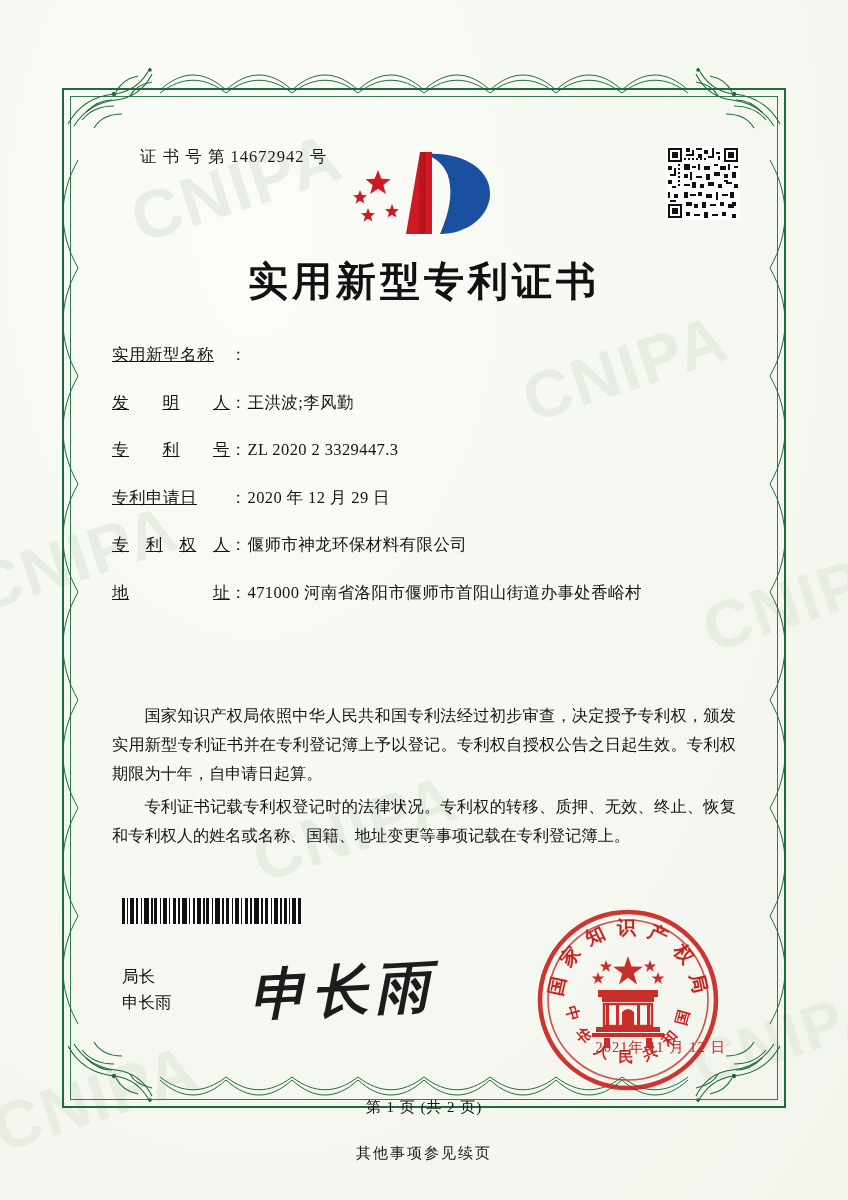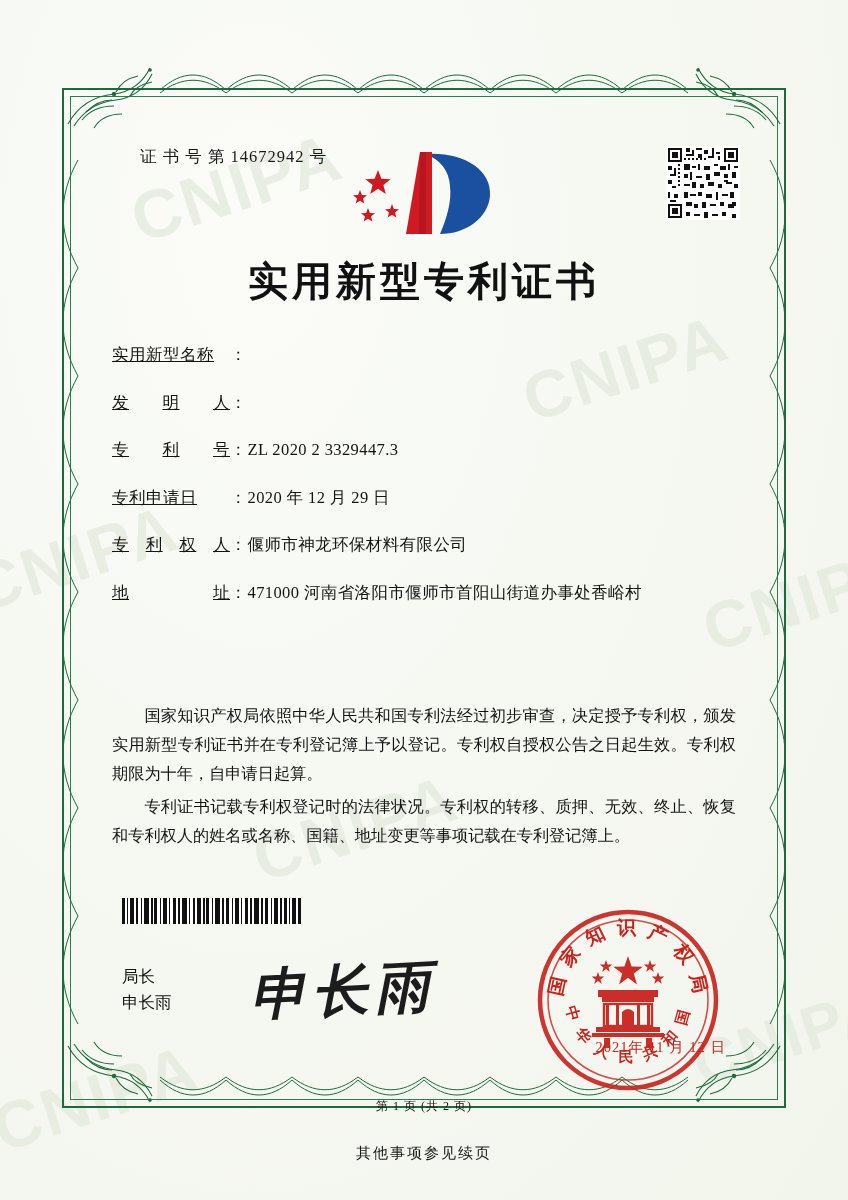--- a/index.html
+++ b/index.html
@@ -201,21 +201,21 @@
     font-size: 14.5px;
     color: #c8241f;
     letter-spacing: 1px;
     font-family: "Liberation Serif", serif;
   }
 
   .page-num {
     position: absolute;
     left: 0; right: 0; top: 1098px;
     text-align: center;
-    font-size: 12px;
+    font-size: 15px;
     color: #171717;
     letter-spacing: 1px;
   }
   .footer-note {
     position: absolute;
     left: 0; right: 0; top: 1144px;
     text-align: center;
     font-size: 15px;
     color: #171717;
     letter-spacing: 2px;
@@ -463,20 +463,21 @@
         <span class="f-colon">：</span>
       </div>
 
       <div class="field-row">
         <span class="f-label spread">
             <span>发</span>
             <span>明</span>
             <span>人</span>
           </span>
         <span class="f-colon">：</span>
+        <span class="f-value">王洪波;李风勤</span>
       </div>
 
       <div class="field-row">
         <span class="f-label spread">
             <span>专</span>
             <span>利</span>
             <span>号</span>
           </span>
         <span class="f-colon">：</span>
         <span class="f-value">ZL 2020 2 3329447.3</span>

